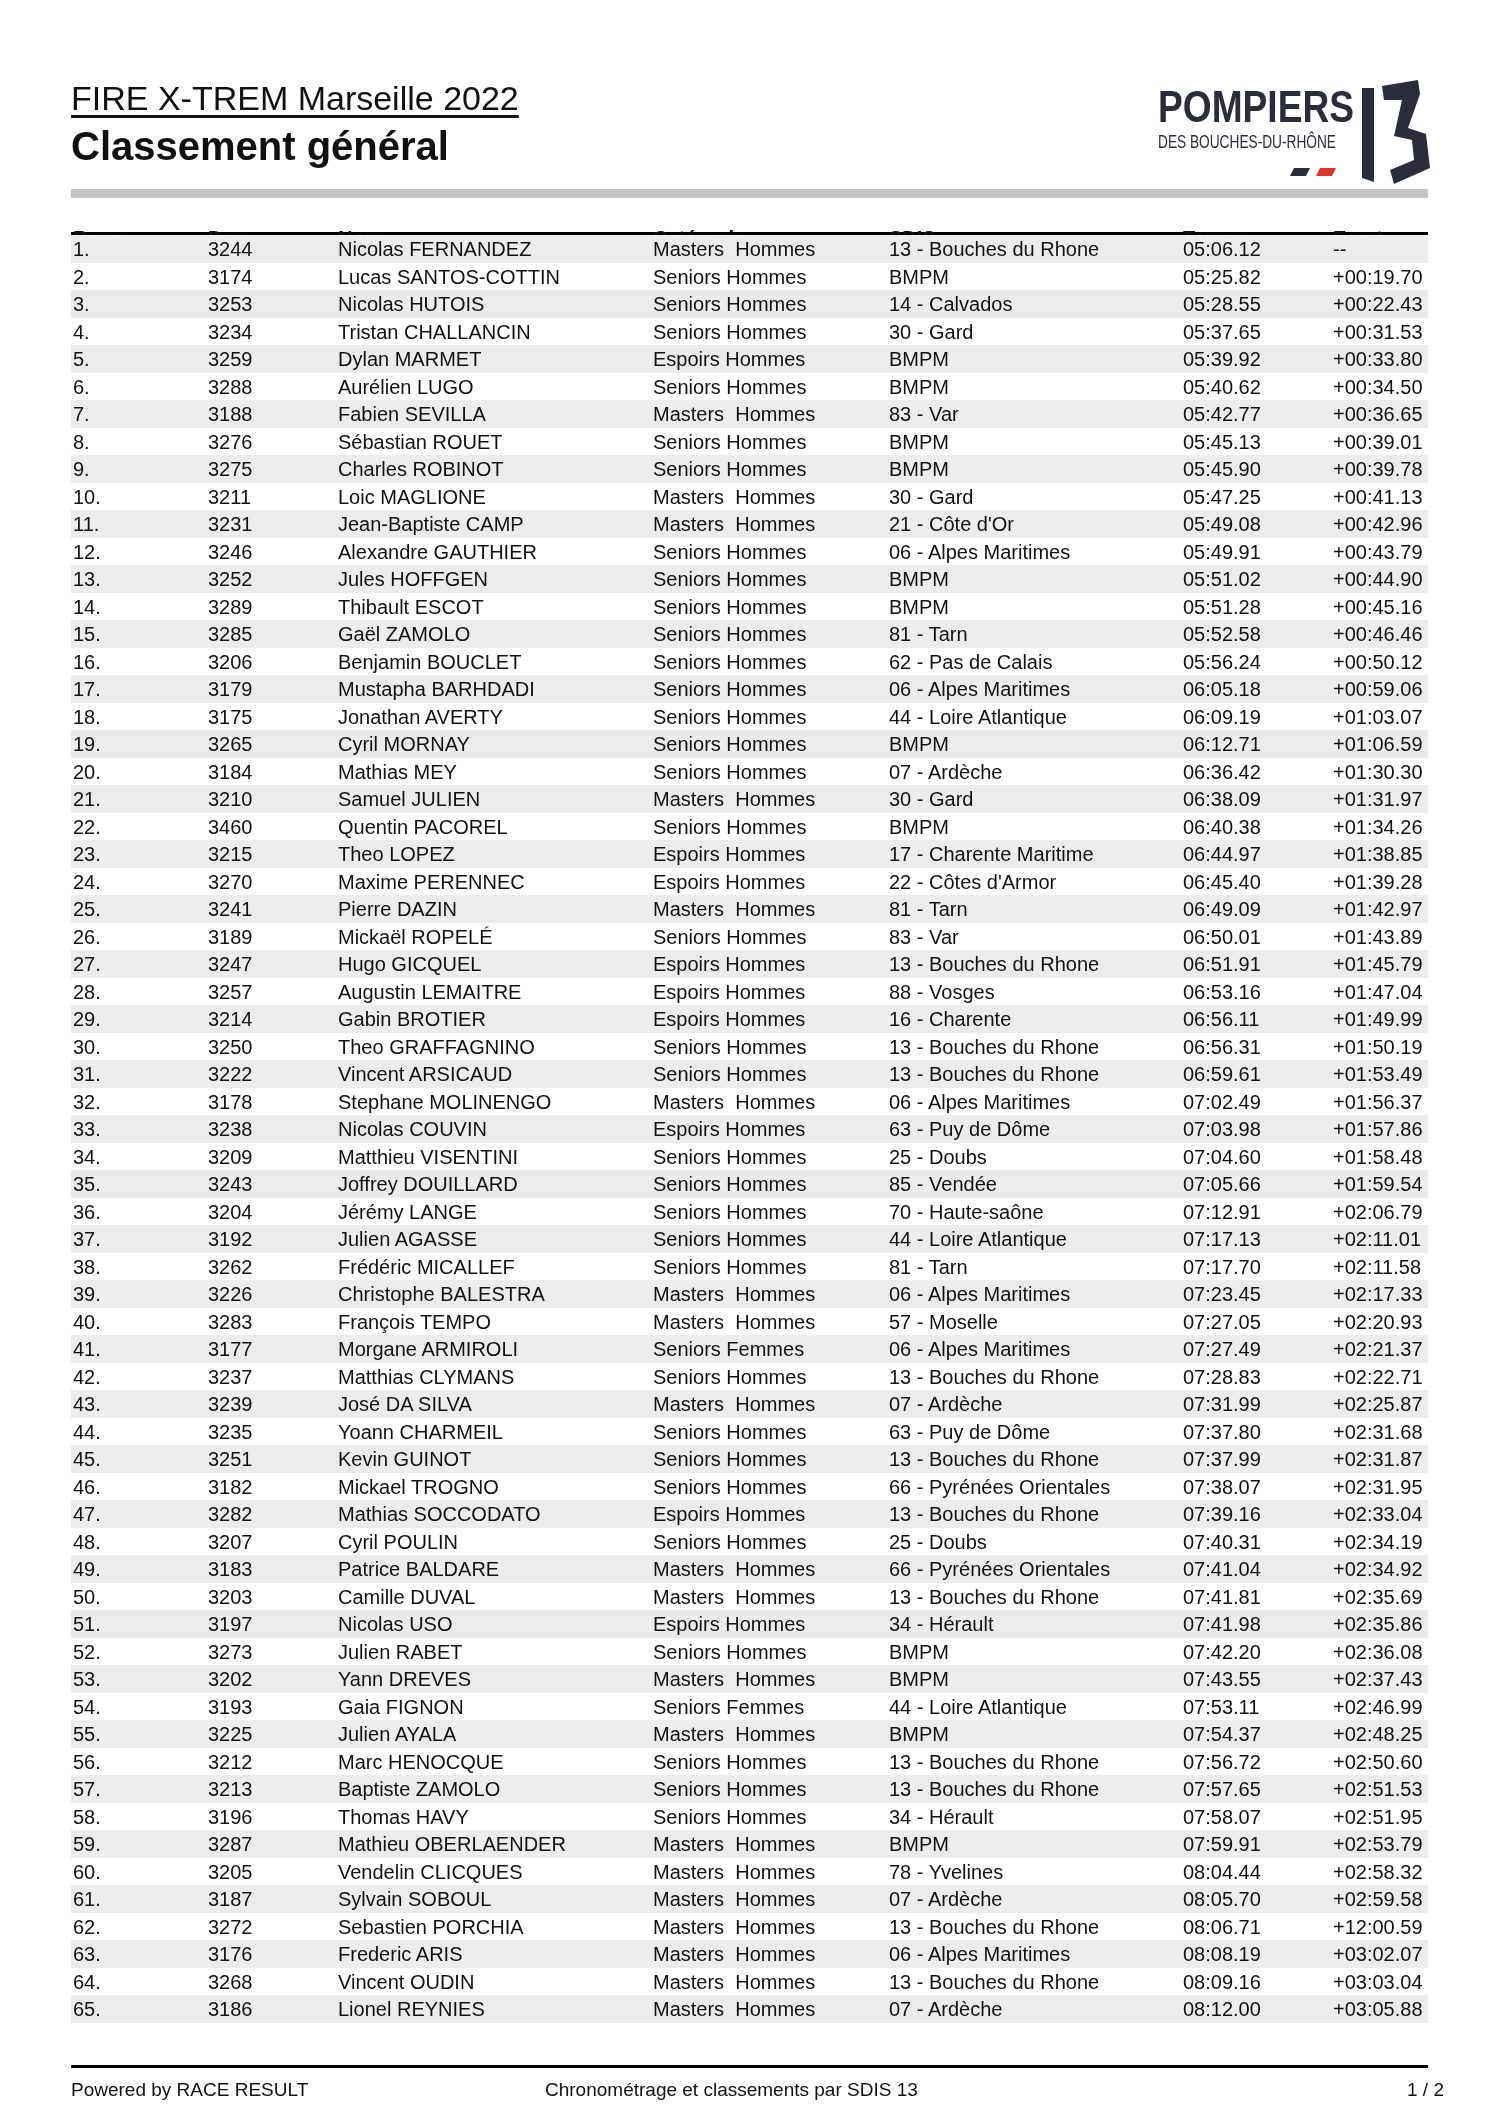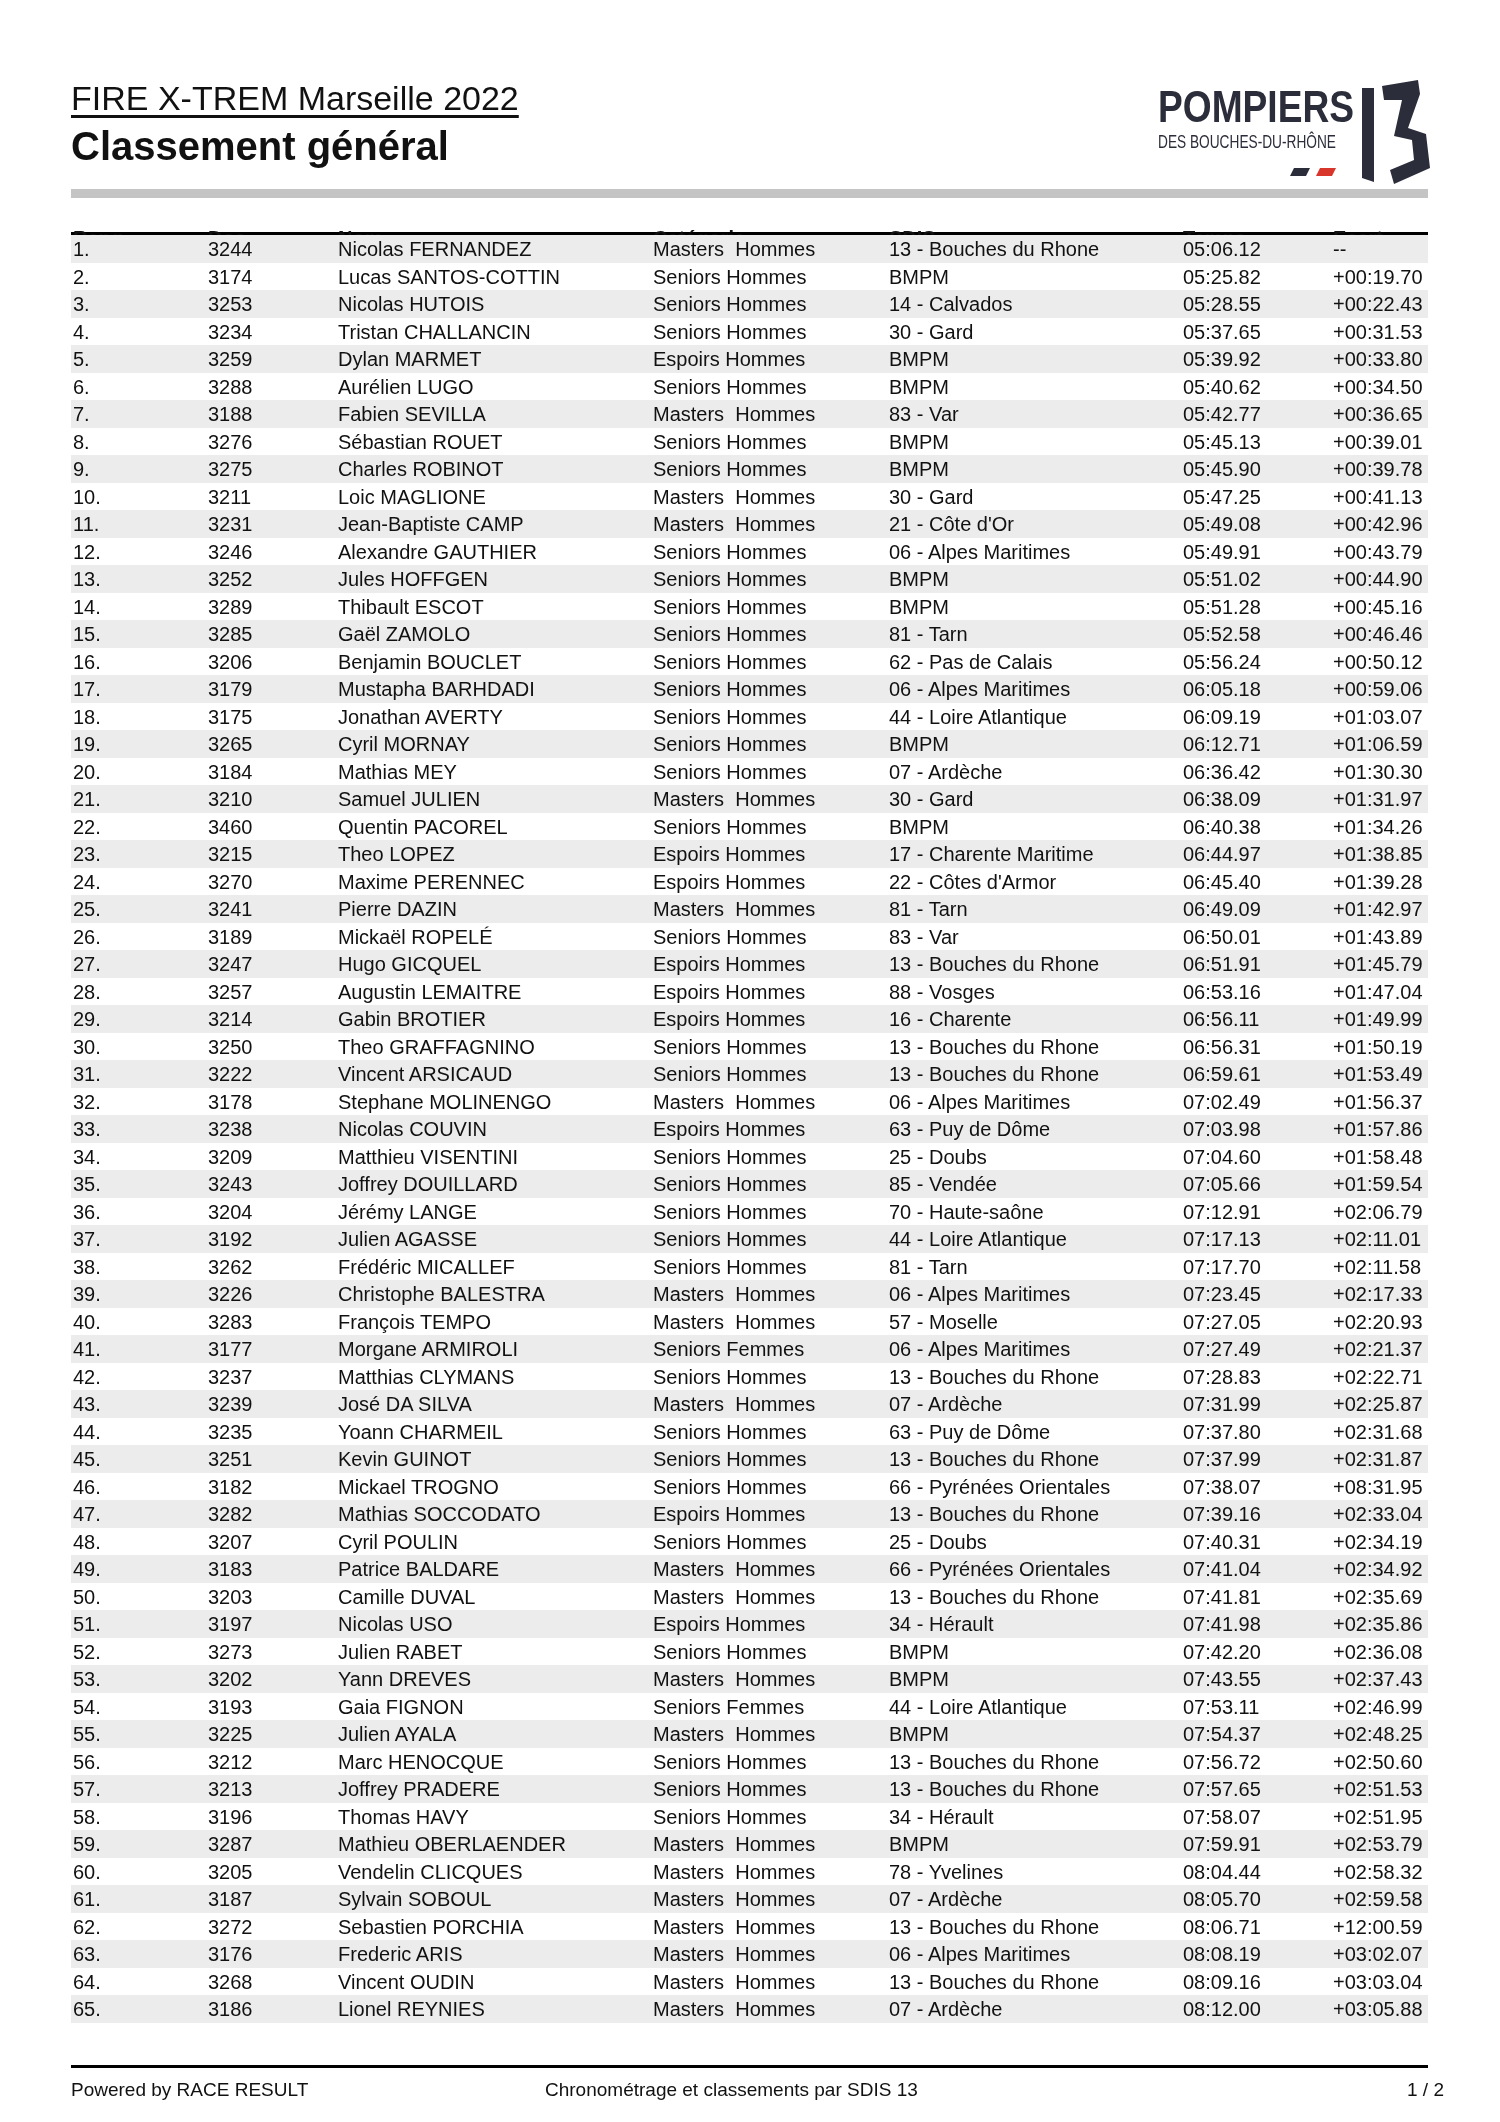--- a/index.html
+++ b/index.html
@@ -454,21 +454,21 @@
       <span class="c5">07:37.99</span>
       <span class="c6">+02:31.87</span>
     </div>
     <div class="row">
       <span class="c0">46.</span>
       <span class="c1">3182</span>
       <span class="c2">Mickael TROGNO</span>
       <span class="c3">Seniors Hommes</span>
       <span class="c4">66 - Pyrénées Orientales</span>
       <span class="c5">07:38.07</span>
-      <span class="c6">+08:31.95</span>
+      <span class="c6">+02:31.95</span>
     </div>
     <div class="row alt">
       <span class="c0">47.</span>
       <span class="c1">3282</span>
       <span class="c2">Mathias SOCCODATO</span>
       <span class="c3">Espoirs Hommes</span>
       <span class="c4">13 - Bouches du Rhone</span>
       <span class="c5">07:39.16</span>
       <span class="c6">+02:33.04</span>
     </div>
@@ -549,21 +549,21 @@
       <span class="c1">3212</span>
       <span class="c2">Marc HENOCQUE</span>
       <span class="c3">Seniors Hommes</span>
       <span class="c4">13 - Bouches du Rhone</span>
       <span class="c5">07:56.72</span>
       <span class="c6">+02:50.60</span>
     </div>
     <div class="row alt">
       <span class="c0">57.</span>
       <span class="c1">3213</span>
-      <span class="c2">Joffrey PRADERE</span>
+      <span class="c2">Baptiste ZAMOLO</span>
       <span class="c3">Seniors Hommes</span>
       <span class="c4">13 - Bouches du Rhone</span>
       <span class="c5">07:57.65</span>
       <span class="c6">+02:51.53</span>
     </div>
     <div class="row">
       <span class="c0">58.</span>
       <span class="c1">3196</span>
       <span class="c2">Thomas HAVY</span>
       <span class="c3">Seniors Hommes</span>

